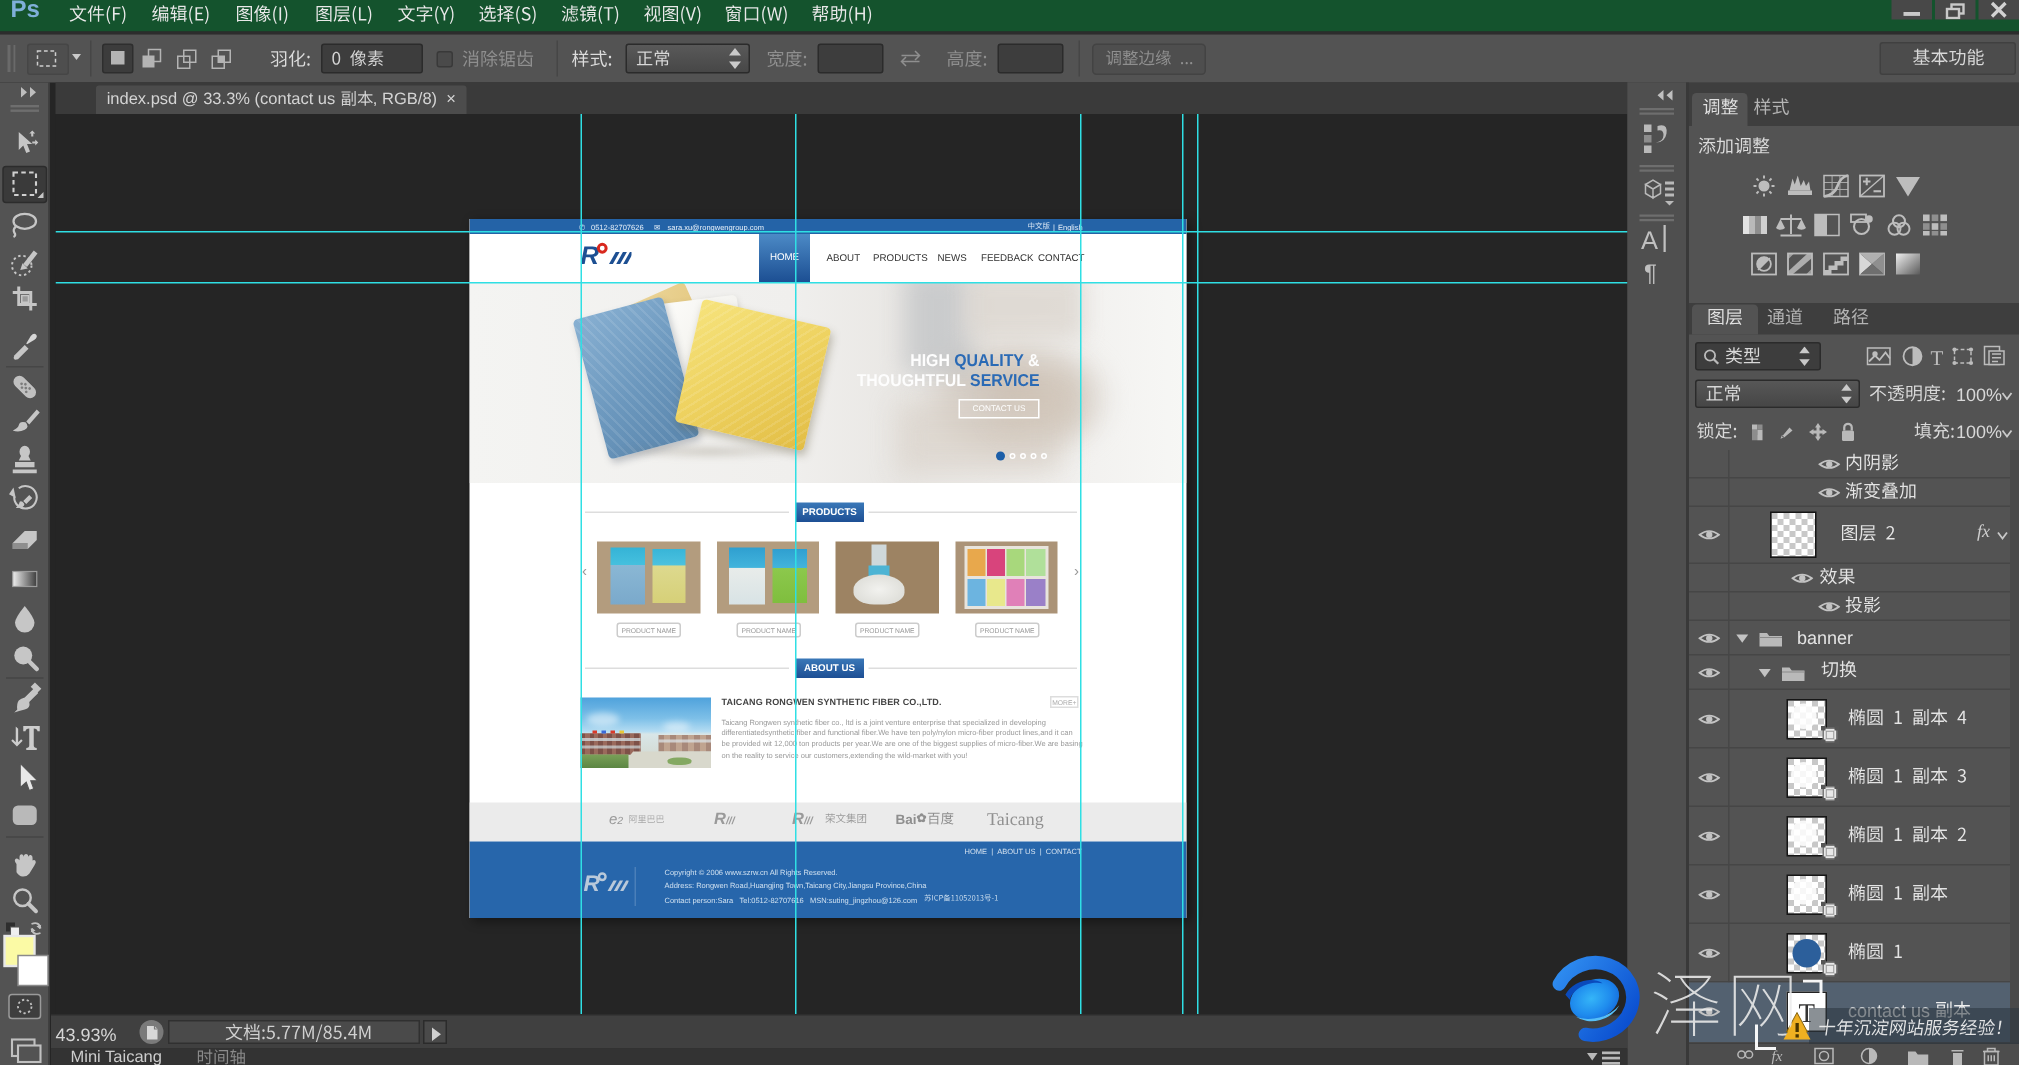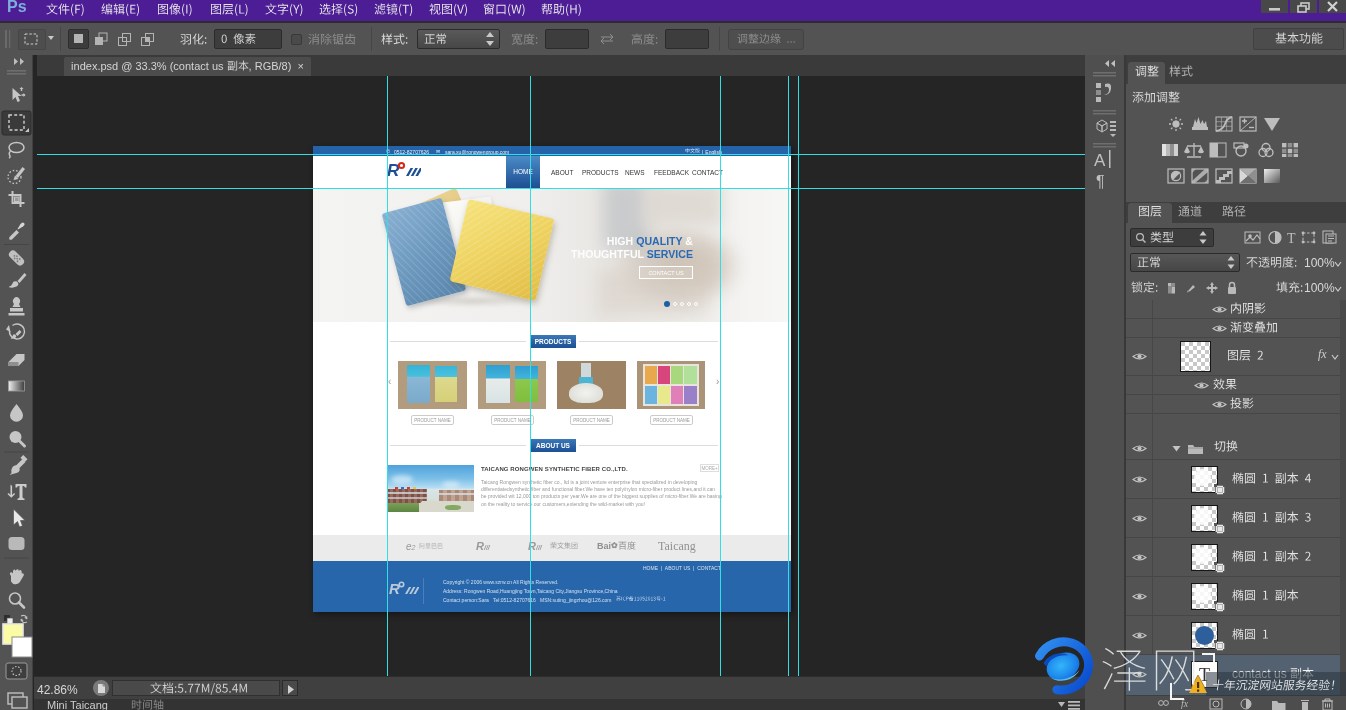--- a/index.html
+++ b/index.html
@@ -1,19 +1,19 @@
 <!DOCTYPE html>
 <html><head><meta charset="utf-8">
 <style>
 *{margin:0;padding:0;box-sizing:border-box}
 html,body{width:1346px;height:710px;overflow:hidden;background:#252525}
 body{font-family:"Liberation Sans",sans-serif;position:relative}
 .abs{position:absolute}
 
-#menubar{left:0;top:0;width:1346px;height:21px;background:#4c1d95;color:#e8e8e8;font-size:12px}
+#menubar{left:0;top:0;width:1346px;height:21px;background:#14532d;color:#e8e8e8;font-size:12px}
 #menubar .mi{position:absolute;top:3px;white-space:nowrap}
 #psmark{position:absolute;left:7px;top:-2px;font-size:16px;font-weight:bold;color:#7fafd9}
 #mline{left:0;top:21px;width:1346px;height:2px;background:#2c2c2c}
 #optbar{left:0;top:23px;width:1346px;height:32px;background:#535353;color:#cfcfcf;font-size:11px}
 #tabstrip{left:37px;top:55px;width:1048px;height:21px;background:#3a3a3a}
 #tabstrip .tab{position:absolute;left:27px;top:2px;width:247px;height:19px;background:#4c4c4c;color:#d4d4d4;font-size:11px;line-height:19px;text-align:center;border-radius:2px 2px 0 0}
 #leftbar{left:0;top:55px;width:33px;height:655px;background:#535353;border-right:1px solid #404040}
 #canvas{left:37px;top:76px;width:1048px;height:600px;background:#252525;overflow:hidden}
 #rightdock{left:1085px;top:55px;width:261px;height:655px;background:#535353}
 #statusbar{left:34px;top:676px;width:1051px;height:23px;background:#404040;color:#c9c9c9;font-size:11px;border-top:1px solid #2d2d2d}
@@ -972,20 +972,40 @@
             </svg>
           </span>
           <span class="abs" style="left:104px;top:2px">
             <svg width="24" height="14" style="display:block" fill="#e4e4e4">
               <path transform="translate(0.0,10.6) scale(0.01200,-0.01200)" d="M183 840V638H46V568H183V351C127 335 76 321 34 311L56 238L183 276V15C183 1 177 -3 163 -4C151 -4 107 -5 60 -3C70 -22 80 -53 83 -72C152 -72 193 -71 220 -59C246 -47 256 -27 256 15V298L360 329L350 398L256 371V568H381V638H256V840ZM473 804V694C473 622 456 540 343 478C357 467 384 438 393 423C517 493 544 601 544 692V734H719V574C719 497 734 469 804 469C818 469 873 469 889 469C909 469 931 470 944 474C941 491 939 520 937 539C924 536 902 534 887 534C873 534 823 534 810 534C794 534 791 544 791 572V804ZM787 328C751 252 696 188 631 136C566 189 514 254 478 328ZM376 398V328H418L404 323C444 233 500 156 569 93C487 42 393 7 296 -13C311 -30 328 -61 334 -82C439 -56 541 -15 629 44C709 -13 803 -56 911 -81C921 -61 942 -29 959 -12C858 8 769 43 693 92C779 164 848 259 889 380L840 401L826 398Z"></path>
               <path transform="translate(12.0,10.6) scale(0.01200,-0.01200)" d="M840 820C783 740 680 655 592 606C611 592 634 570 646 554C740 611 843 700 911 791ZM873 550C810 463 693 375 593 324C612 310 633 287 645 271C751 330 868 423 942 521ZM893 260C825 147 695 42 563 -17C581 -31 602 -56 615 -74C753 -6 885 106 962 234ZM186 303H474V219H186ZM417 120C452 73 490 10 508 -31L564 -1C546 38 506 99 471 145ZM179 644H485V583H179ZM179 754H485V693H179ZM108 805V532H558V805ZM154 143C131 90 95 38 56 0C71 -10 97 -30 109 -41C149 0 192 65 218 124ZM270 514C278 500 286 484 293 468H59V407H593V468H373C364 489 352 512 340 530ZM116 357V165H292V0C292 -9 290 -12 278 -12C267 -13 233 -13 192 -12C202 -30 212 -55 215 -75C271 -75 309 -74 334 -64C359 -53 366 -36 366 -1V165H547V357Z"></path>
             </svg>
           </span>
         </div>
 
+     <div class="abs row" style="left:0;top:114px;width:220px;height:23px">
+       <span class="abs" style="left:6px;top:6px">
+            <svg width="15" height="11" style="display:block">
+              <path d="M1 5.5 Q7.5 0.5 14 5.5 Q7.5 10.5 1 5.5 Z" fill="none" stroke="#c3c3c3" stroke-width="1.1"></path>
+              <circle cx="7.5" cy="5.5" r="2.1" fill="#c3c3c3"></circle>
+            </svg>
+          </span>
+          <span class="abs" style="left:31px;top:8px">
+            <svg width="9" height="7" style="display:block">
+              <path d="M0.5 1 L8.5 1 L4.5 6.5 Z" fill="#c3c3c3"></path>
+            </svg>
+          </span>
+          <span class="abs" style="left:46px;top:5px">
+            <svg width="17" height="13" style="display:block">
+              <path d="M1 3 l5 0 l1.5 2 l8.5 0 l0 7 l-15 0 z" fill="#b9b9b9"></path>
+              <path d="M1 6 l15 0" stroke="#8a8a8a" stroke-width="0.8"></path>
+            </svg>
+          </span>
+       <span class="abs" style="left:72px;top:4px;color:#e4e4e4;font-size:12px">banner</span>
+     </div>
 
      <div class="abs row" style="left:0;top:137px;width:220px;height:23px">
        <span class="abs" style="left:6px;top:6px">
             <svg width="15" height="11" style="display:block">
               <path d="M1 5.5 Q7.5 0.5 14 5.5 Q7.5 10.5 1 5.5 Z" fill="none" stroke="#c3c3c3" stroke-width="1.1"></path>
               <circle cx="7.5" cy="5.5" r="2.1" fill="#c3c3c3"></circle>
             </svg>
           </span>
           <span class="abs" style="left:46px;top:8px">
             <svg width="9" height="7" style="display:block">
@@ -1219,21 +1239,21 @@
               <rect x="1" y="3" width="9" height="9"></rect>
               <path d="M0 3 l11 0 M3 3 l0 -2 l5 0 l0 2 M3.5 5.5 l0 4 M5.5 5.5 l0 4 M7.5 5.5 l0 4"></path>
             </g>
      </g>
         </svg>
    </div>
  </div>
 </div>
 
 <div id="statusbar" class="abs">
-  <div class="abs" style="left:3px;top:6px;font-size:12px;color:#d6d6d6">42.86%</div>
+  <div class="abs" style="left:3px;top:6px;font-size:12px;color:#d6d6d6">43.93%</div>
   <div class="abs" style="left:59px;top:3px;width:16px;height:16px;border-radius:50%;background:#7a7a7a"><svg width="17" height="17">
         <path d="M5 4 l5 0 l2 2 l0 7 l-7 0 z" fill="#d8d8d8"></path>
         <path d="M10 4 l0 2 l2 0" fill="none" stroke="#7a7a7a" stroke-width="0.8"></path>
       </svg></div>
   <div class="well" style="left:78px;top:3px;width:168px;height:16px;border-radius:0;background:#4a4a4a;border-color:#303030"></div>
   <div class="abs" style="left:116px;top:5px">
       <svg width="98" height="14" style="display:block" fill="#d0d0d0">
         <path transform="translate(0.0,10.6) scale(0.01200,-0.01200)" d="M423 823C453 774 485 707 497 666L580 693C566 734 531 799 501 847ZM50 664V590H206C265 438 344 307 447 200C337 108 202 40 36 -7C51 -25 75 -60 83 -78C250 -24 389 48 502 146C615 46 751 -28 915 -73C928 -52 950 -20 967 -4C807 36 671 107 560 201C661 304 738 432 796 590H954V664ZM504 253C410 348 336 462 284 590H711C661 455 592 344 504 253Z"></path>
         <path transform="translate(12.0,10.6) scale(0.01200,-0.01200)" d="M851 776C830 702 788 597 753 534L813 515C848 575 891 673 925 755ZM397 751C430 679 469 582 486 521L551 547C533 608 493 701 458 774ZM193 840V626H47V555H181C151 418 88 260 26 175C38 158 56 128 65 108C113 175 159 287 193 401V-79H264V424C295 374 332 312 347 279L393 337C375 365 291 482 264 516V555H390V626H264V840ZM369 63V-9H842V-71H916V471H694V837H621V471H392V398H842V269H404V201H842V63Z"></path>
         <path transform="translate(24.0,10.6) scale(0.01200,-0.01200)" d="M139 390C175 390 205 418 205 460C205 501 175 530 139 530C102 530 73 501 73 460C73 418 102 390 139 390ZM139 -13C175 -13 205 15 205 56C205 98 175 126 139 126C102 126 73 98 73 56C73 15 102 -13 139 -13Z"></path>

